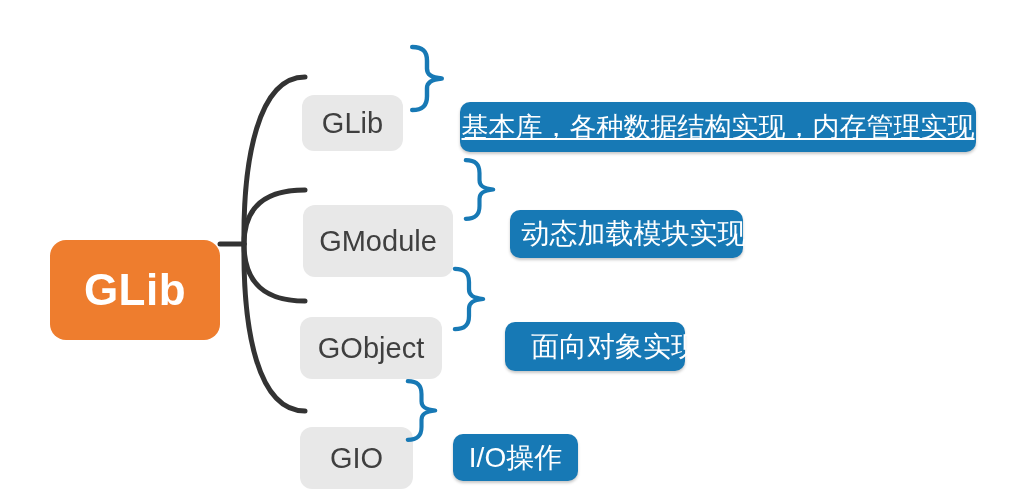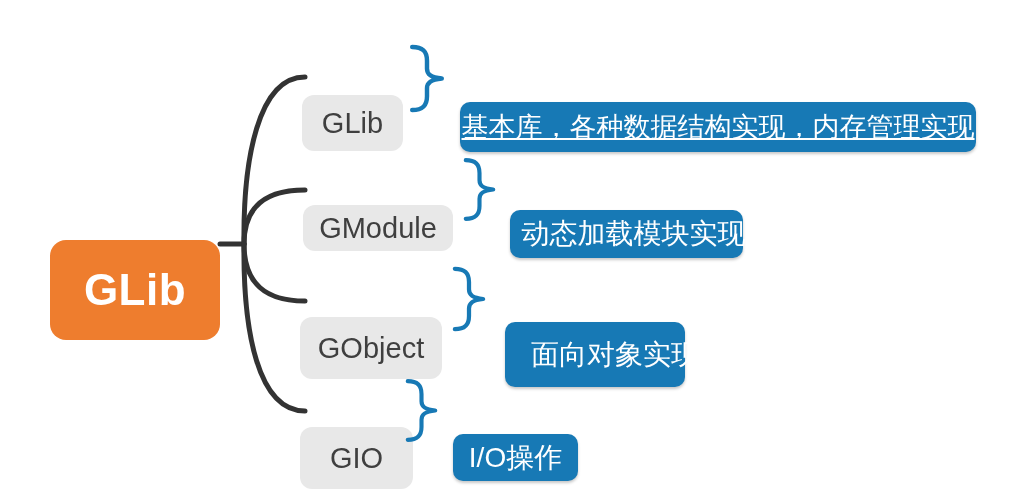--- a/index.html
+++ b/index.html
@@ -47,33 +47,33 @@
     font-weight: bold;
     letter-spacing: 0.5px;
   }
   .child {
     background: #E8E8E8;
     border-radius: 12px;
     color: #3F3F3F;
     font-size: 29px;
   }
   .node-glib    { left: 302px; top:  48px; width: 101px; height: 56px; }
-  .node-gmodule { left: 303px; top: 158px; width: 150px; height: 46px; }
+  .node-gmodule { left: 303px; top: 158px; width: 150px; height: 72px; }
   .node-gobject { left: 300px; top: 270px; width: 142px; height: 62px; }
   .node-gio     { left: 300px; top: 380px; width:  113px; height: 62px; }
   .desc {
     background: #1779B5;
     border-radius: 10px;
     color: #ffffff;
     font-size: 28px;
     box-shadow: 0 2px 3px rgba(0,0,0,0.22);
   }
   .desc-glib    { left: 460px; top:  55px; width: 516px; height: 50px; font-size: 27px; text-decoration: underline; }
   .desc-gmodule { left: 510px; top: 163px; width: 233px; height: 48px; padding-left: 14px; }
-  .desc-gobject { left: 505px; top: 275px; width: 180px; height: 65px; padding-left: 40px; }
+  .desc-gobject { left: 505px; top: 275px; width: 180px; height: 49px; padding-left: 40px; }
   .desc-gio     { left: 453px; top: 387px; width: 125px; height: 47px; }
   .brace {
     position: absolute;
     z-index: 1;
   }
   .brace path {
     fill: none;
     stroke-width: 4.5;
     stroke-linecap: round;
     stroke-linejoin: round;

